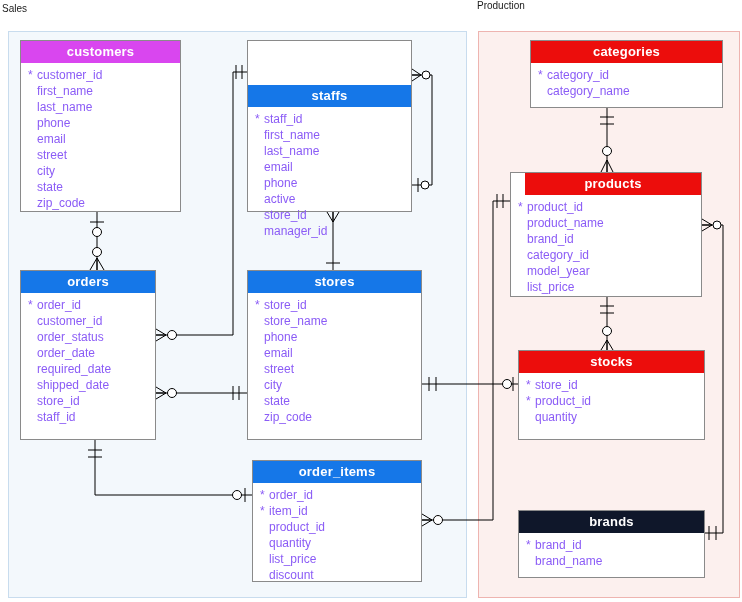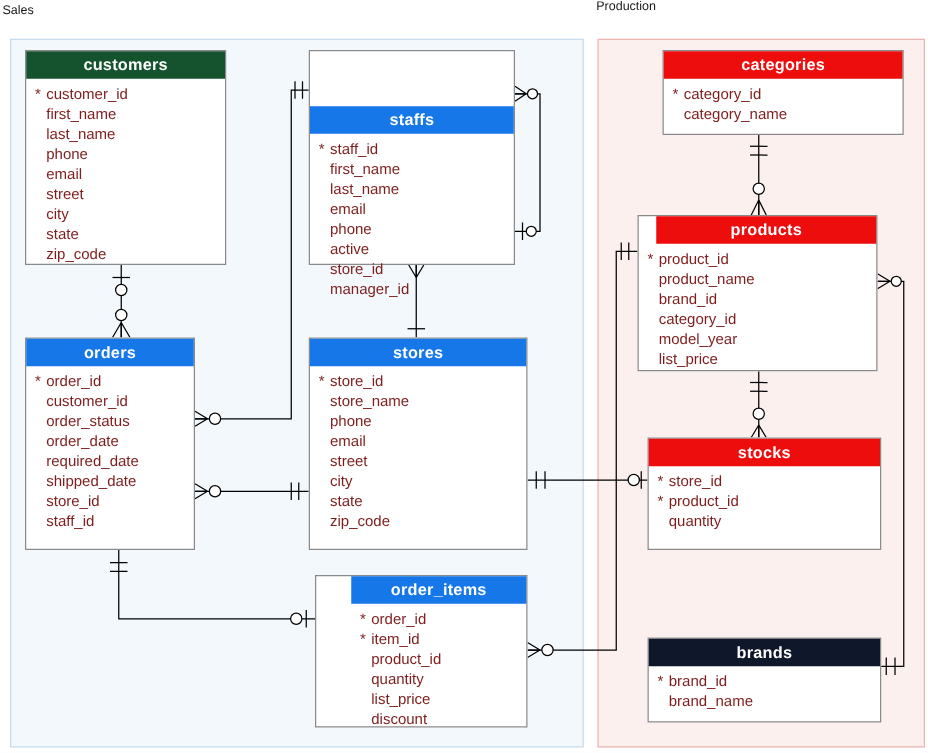--- a/index.html
+++ b/index.html
@@ -2,21 +2,21 @@
 <html><head>
 <meta charset="utf-8">
 <style>
   html,body{margin:0;padding:0;background:#ffffff;font-family:"Liberation Sans","DejaVu Sans",sans-serif;}
   #canvas{position:relative;width:742px;height:602px;background:#ffffff;overflow:hidden;}
   .region{position:absolute;border:1px solid;box-sizing:border-box;}
   .region-label{position:absolute;font-size:10px;color:#1a1a1a;}
   .entity{position:absolute;background:#ffffff;border:1px solid #8a8a8a;box-sizing:border-box;z-index:3;}
   .entity-header{height:22px;line-height:22px;text-align:center;color:#ffffff;font-weight:bold;font-size:13px;letter-spacing:.2px;}
   .entity-fields{list-style:none;margin:0;padding:4px 4px 0 7px;}
-  .entity-fields li{height:16px;line-height:16px;font-size:12px;color:#7f1d1d;white-space:nowrap;}
+  .entity-fields li{height:16px;line-height:16px;font-size:12px;color:#8b5cf6;white-space:nowrap;}
   .entity-fields .pk{display:inline-block;width:9px;font-size:12px;}
   svg#wires{position:absolute;left:0;top:0;z-index:2;pointer-events:none;}
   svg#wires path, svg#wires line{stroke:#000;stroke-width:1;fill:none;}
   svg#wires circle{stroke:#000;stroke-width:1;fill:#fff;}
 </style>
 </head>
 <body>
 
 <div id="canvas">
 
@@ -109,21 +109,21 @@
     <g>
       <path d="M702,225 L723,225 L723,533 L703,533"></path>
       <path d="M712,225 L702,219 M712,225 L702,225 M712,225 L702,231"></path>
       <circle cx="717" cy="225" r="4"></circle>
       <line x1="709" y1="526" x2="709" y2="540"></line>
       <line x1="716" y1="526" x2="716" y2="540"></line>
     </g>
   </svg>
 
   <div class="entity" style="left:20px;top:40px;width:161px;height:172px;">
-    <div class="entity-header" style="background-color: #14532d;">customers</div>
+    <div class="entity-header" style="background-color: #d946ef;">customers</div>
     <ul class="entity-fields">
         <li><span class="pk">*</span><span>customer_id</span></li>
         <li><span class="pk"></span><span>first_name</span></li>
         <li><span class="pk"></span><span>last_name</span></li>
         <li><span class="pk"></span><span>phone</span></li>
         <li><span class="pk"></span><span>email</span></li>
         <li><span class="pk"></span><span>street</span></li>
         <li><span class="pk"></span><span>city</span></li>
         <li><span class="pk"></span><span>state</span></li>
         <li><span class="pk"></span><span>zip_code</span></li>
@@ -165,21 +165,21 @@
         <li><span class="pk"></span><span>store_name</span></li>
         <li><span class="pk"></span><span>phone</span></li>
         <li><span class="pk"></span><span>email</span></li>
         <li><span class="pk"></span><span>street</span></li>
         <li><span class="pk"></span><span>city</span></li>
         <li><span class="pk"></span><span>state</span></li>
         <li><span class="pk"></span><span>zip_code</span></li>
       </ul>
   </div>
 
-  <div class="entity" style="left:252px;top:460px;width:170px;height:122px;padding-left:28px;">
+  <div class="entity" style="left:252px;top:460px;width:170px;height:122px;">
     <div class="entity-header" style="background-color: rgb(21, 119, 232);">order_items</div>
     <ul class="entity-fields">
         <li><span class="pk">*</span><span>order_id</span></li>
         <li><span class="pk">*</span><span>item_id</span></li>
         <li><span class="pk"></span><span>product_id</span></li>
         <li><span class="pk"></span><span>quantity</span></li>
         <li><span class="pk"></span><span>list_price</span></li>
         <li><span class="pk"></span><span>discount</span></li>
       </ul>
   </div>

